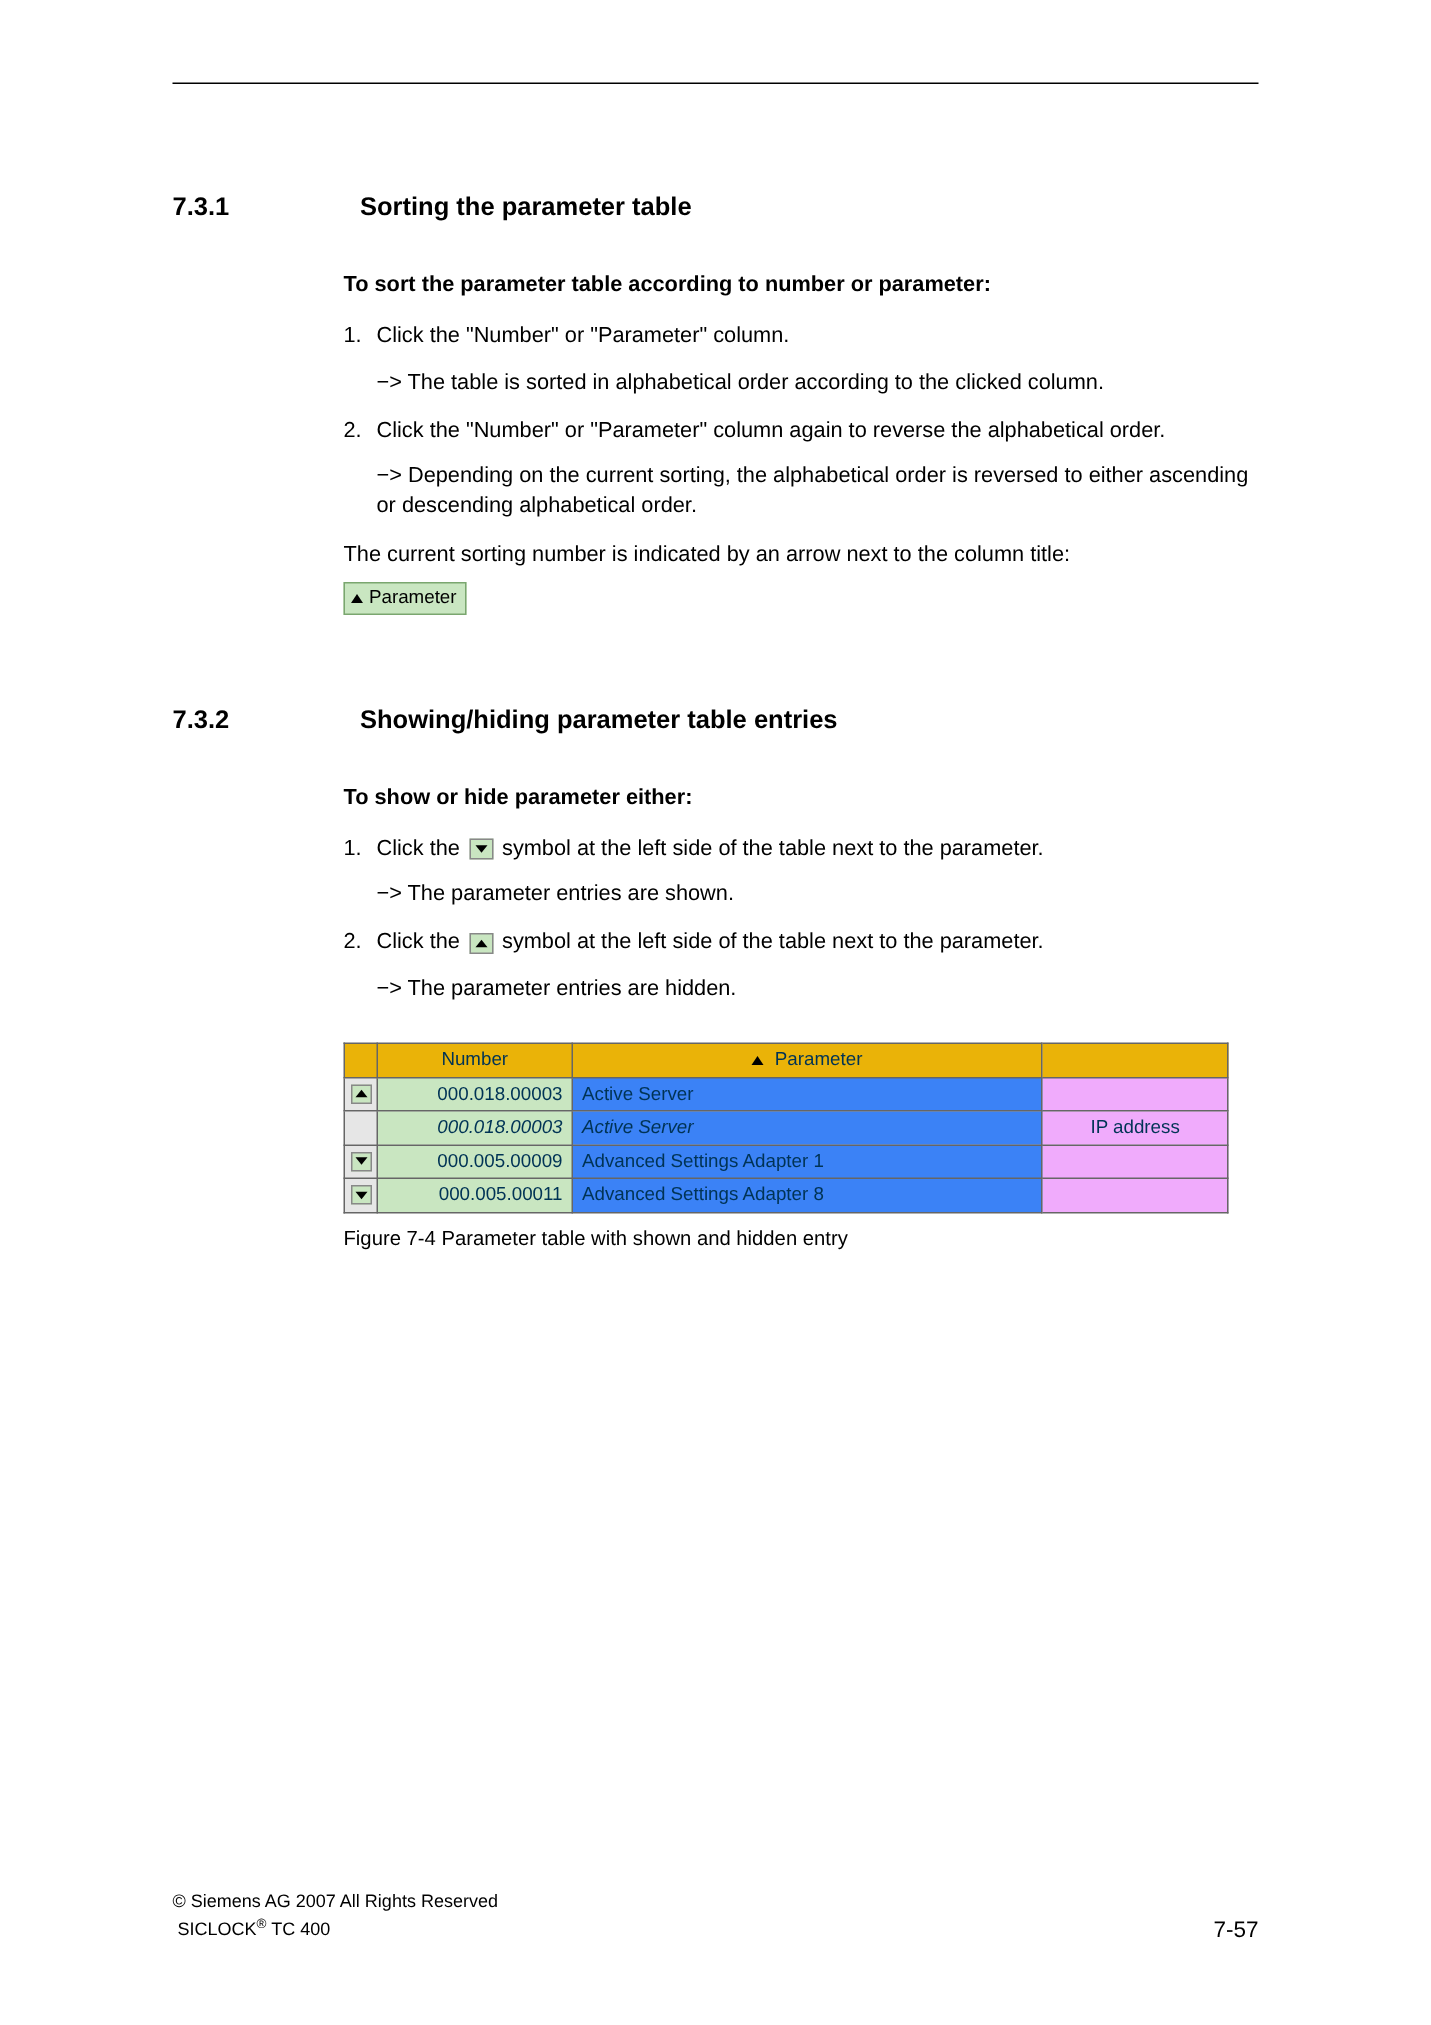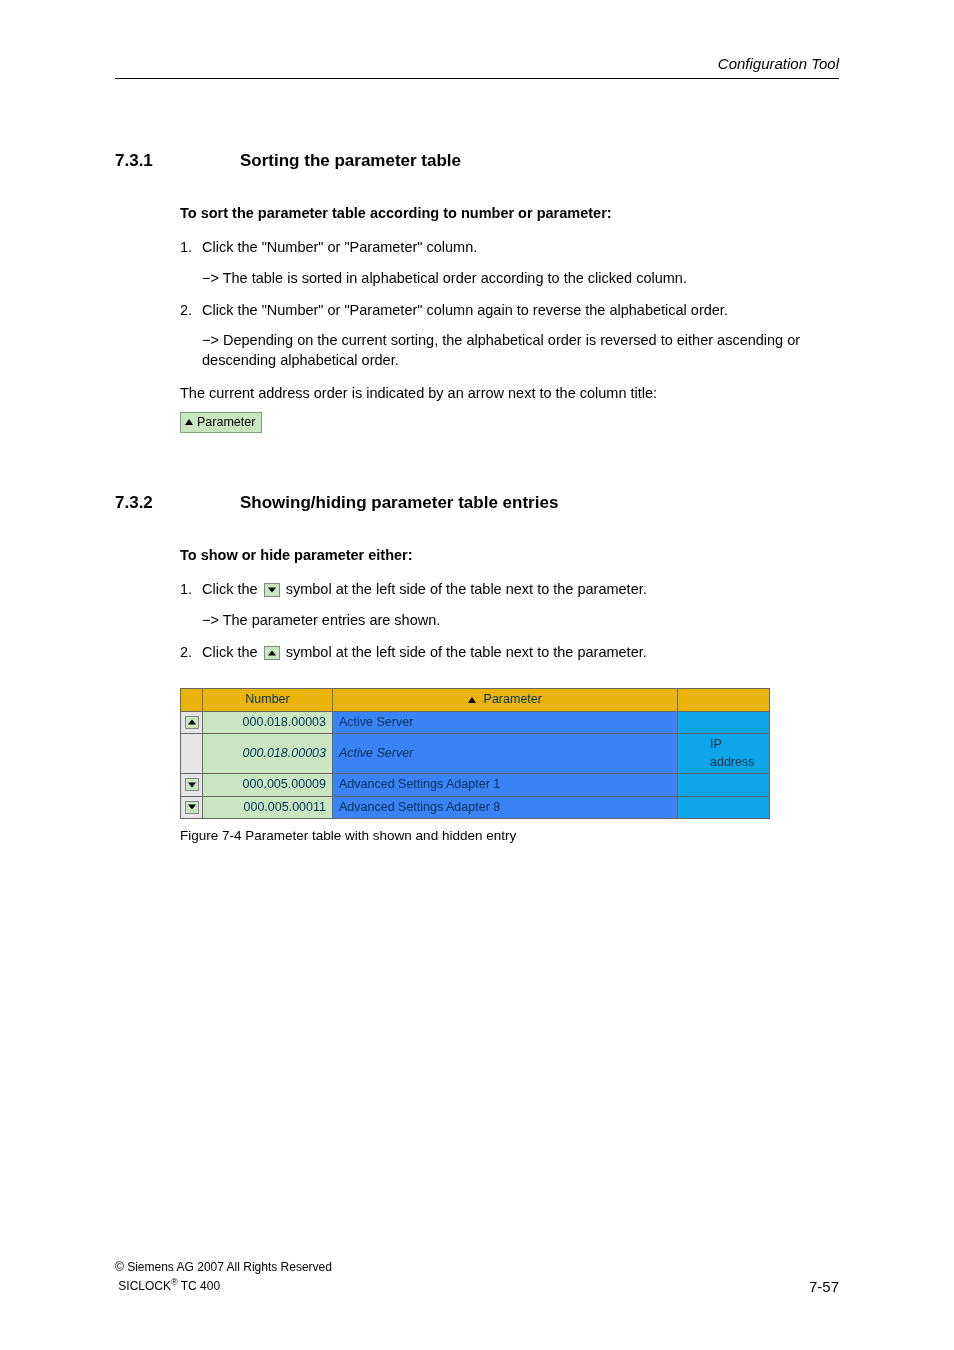--- a/index.html
+++ b/index.html
@@ -34,21 +34,21 @@
     font-weight: bold;
     font-size: 17px;
     flex-shrink: 0;
   }
   .section-title {
     font-weight: bold;
     font-size: 17px;
     text-align: center;
   }
   .body-col {
-    margin-left: 65px;
+    margin-left: 114px;
     font-size: 14.5px;
     line-height: 1.4;
   }
   .subhead {
     font-weight: bold;
     margin-top: 32px;
     margin-bottom: 14px;
   }
   ol.steps {
     list-style: none;
@@ -123,21 +123,21 @@
     height: 20px;
   }
   table.param th {
     background: #eab308;
     font-weight: normal;
     color: #003355;
     text-align: center;
   }
   table.param td.num { background: #c9e6c1; color: #003355; width: 130px; text-align: right; }
   table.param td.par { background: #3b82f6; color: #003355; }
-  table.param td.val { background: #0ea5e9; color: #003355; width: 92px; padding-left: 32px; }
+  table.param td.val { background: #f0abfc; color: #003355; width: 124px; padding-left: 32px; }
   table.param td.btncell {
     width: 22px; padding: 0; background: #e6e6e6; text-align: center;
   }
   table.param tr.expanded td.num,
   table.param tr.expanded td.par { font-style: italic; }
   .cell-btn {
     display: inline-block;
     width: 14px; height: 13px;
     background: #c9e6c1;
     border: 1px solid #888;
@@ -174,21 +174,20 @@
     align-items: flex-end;
   }
   .footer .left { line-height: 1.4; }
   .footer .pg { font-size: 15px; }
   .sup { font-size: 9px; vertical-align: super; }
 </style>
 </head>
 <body>
 
 <div class="page">
-  <div class="header-right">Configuration Tool</div>
   <hr class="header-rule">
 
   <div class="section">
     <div class="section-row">
       <div class="section-num">7.3.1</div>
       <div class="section-title">Sorting the parameter table</div>
     </div>
     <div class="body-col">
       <div class="subhead">To sort the parameter table according to number or parameter:</div>
       <ol class="steps">
@@ -198,21 +197,21 @@
         </li>
       </ol>
       <div class="result">−&gt; The table is sorted in alphabetical order according to the clicked column.</div>
       <ol class="steps">
         <li>
           <span class="num">2.</span>
           <span class="txt">Click the "Number" or "Parameter" column again to reverse the alphabetical order.</span>
         </li>
       </ol>
       <div class="result">−&gt; Depending on the current sorting, the alphabetical order is reversed to either ascending or descending alphabetical order.</div>
-      <div class="para">The current address order is indicated by an arrow next to the column title:</div>
+      <div class="para">The current sorting number is indicated by an arrow next to the column title:</div>
       <span class="sort-indicator">
         <span class="tri-up-small"></span><span>Parameter</span>
       </span>
     </div>
   </div>
 
   <div class="section">
     <div class="section-row">
       <div class="section-num">7.3.2</div>
       <div class="section-title">Showing/hiding parameter table entries</div>
@@ -229,20 +228,21 @@
       </ol>
       <div class="result">−&gt; The parameter entries are shown.</div>
       <ol class="steps">
         <li>
           <span class="num">2.</span>
           <span class="txt">
             <span>Click the </span><span class="inline-btn"><span class="arr up"></span></span><span> symbol at the left side of the table next to the parameter.</span>
           </span>
         </li>
       </ol>
+      <div class="result">−&gt; The parameter entries are hidden.</div>
 
       <div class="figwrap">
         <table class="param">
           <thead>
             <tr>
               <th class="btncell"></th>
               <th>Number</th>
               <th><span class="tri-up-small"></span> <span>Parameter</span></th>
               <th></th>
             </tr>

